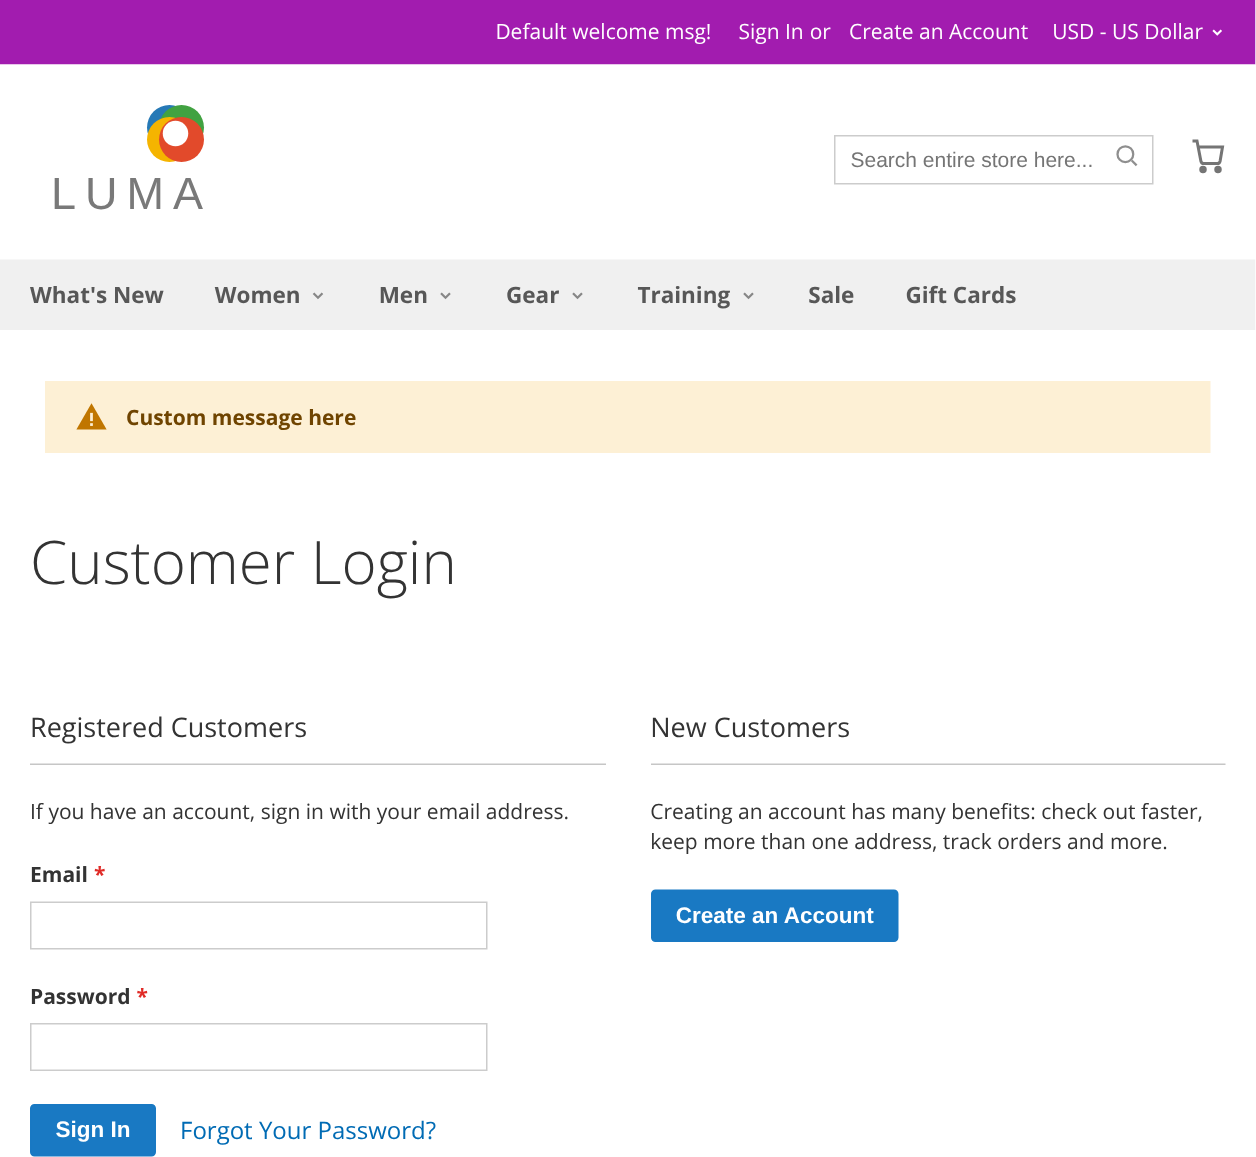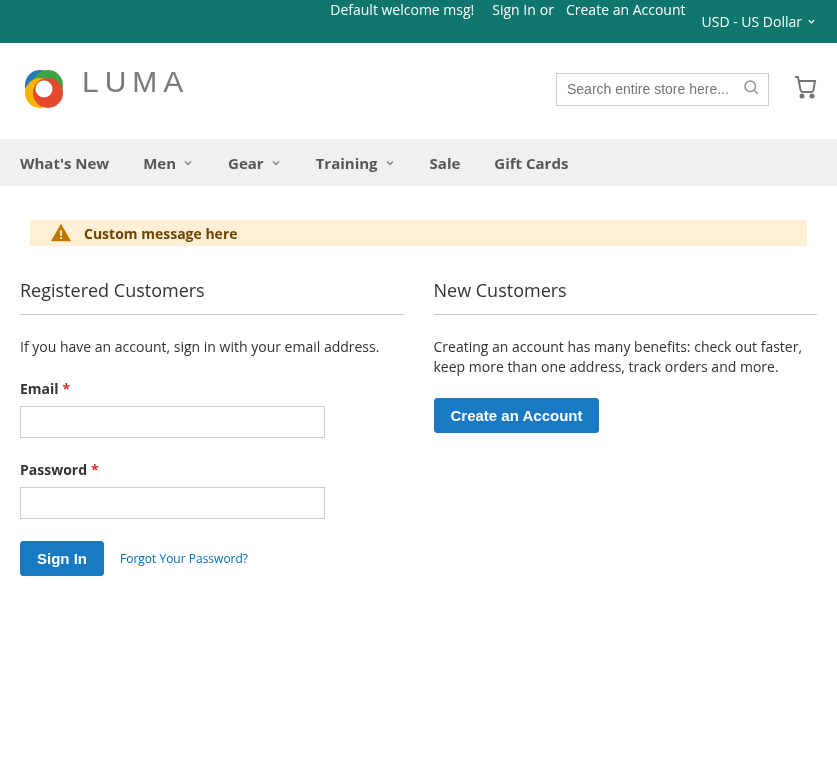--- a/index.html
+++ b/index.html
@@ -4,40 +4,41 @@
 <style>
   * { box-sizing: border-box; margin: 0; padding: 0; }
   body {
     font-family: "Open Sans", "Helvetica Neue", Helvetica, Arial, sans-serif;
     font-size: 14px;
     color: #333;
     background: #fff;
     width: 837px;
   }
   .topbar {
-    background: #0f766e;
+    background: #a21caf;
     color: #fff;
     height: 43px;
     display: flex;
+    align-items: center;
     justify-content: flex-end;
     padding: 0 20px;
     font-size: 14px;
   }
   .topbar span, .topbar a { color: #fff; margin-left: 8px; }
   .topbar a { text-decoration: none; cursor: pointer; }
   .topbar .or { margin: 0 4px; }
   .currency { display: flex; align-items: center; margin-left: 14px; cursor: pointer; }
   .header {
     display: flex;
     align-items: center;
     justify-content: space-between;
     padding: 22px 20px 26px 20px;
     background: #fff;
   }
-  .logo { display: flex; align-items: flex-start; cursor: pointer; }
+  .logo { display: flex; align-items: flex-end; cursor: pointer; flex-direction: column; }
   .logo-text {
     font-weight: 500;
     font-size: 30px;
     letter-spacing: 6px;
     color: #797979;
     margin-left: 14px;
     font-family: "Helvetica Neue", Arial, sans-serif;
   }
   .header-right { display: flex; align-items: center; }
   .search-box {
@@ -88,21 +89,21 @@
     cursor: pointer;
     height: 100%;
   }
   .nav-item .chev { margin-left: 6px; }
   .main { padding: 0 20px 40px 20px; }
   .notice {
     background: #fdf0d5;
     color: #6f4400;
     font-weight: 700;
     font-size: 14px;
-    padding: 2px 20px;
+    padding: 13px 20px;
     display: flex;
     align-items: center;
     margin: 34px 10px 0 10px;
   }
   .notice svg { margin-right: 12px; flex-shrink: 0; }
   h1.page-title {
     font-weight: 300;
     font-size: 40px;
     color: #333;
     margin: 44px 0 40px 0;
@@ -133,21 +134,21 @@
   .btn-primary {
     background: #1979c3;
     color: #fff;
     border: 1px solid #1979c3;
     font-weight: 600;
     font-size: 15px;
     padding: 8px 16px;
     border-radius: 3px;
     cursor: pointer;
   }
-  .link { color: #006bb4; font-size: 12px; cursor: pointer; text-decoration: none; }
+  .link { color: #006bb4; font-size: 16px; cursor: pointer; text-decoration: none; }
   .required-note { color: #e02b27; font-size: 13px; margin-top: 44px; }
 </style>
 </head>
 <body>
 
 <div class="topbar">
   <span>Default welcome msg!</span>
   <a style="margin-left:18px;">Sign In</a>
   <span class="or">or</span>
   <a>Create an Account</a>
@@ -188,20 +189,26 @@
         </svg>
     </span>
   </div>
 </div>
 
 <div class="nav">
   <div class="nav-item">
       <span>What's New</span>
     </div>
   <div class="nav-item">
+    <span>Women</span>
+    <svg class="chev" width="12" height="12" viewBox="0 0 24 24" fill="none" stroke="#888" stroke-width="3">
+        <polyline points="6 9 12 15 18 9"></polyline>
+      </svg>
+  </div>
+  <div class="nav-item">
     <span>Men</span>
     <svg class="chev" width="12" height="12" viewBox="0 0 24 24" fill="none" stroke="#888" stroke-width="3">
         <polyline points="6 9 12 15 18 9"></polyline>
       </svg>
   </div>
   <div class="nav-item">
     <span>Gear</span>
     <svg class="chev" width="12" height="12" viewBox="0 0 24 24" fill="none" stroke="#888" stroke-width="3">
         <polyline points="6 9 12 15 18 9"></polyline>
       </svg>
@@ -223,20 +230,21 @@
 <div class="main">
   <div class="notice">
     <svg width="22" height="22" viewBox="0 0 24 24">
         <path fill="#c07600" d="M12 2 1 21h22L12 2z"></path>
         <rect x="11" y="9" width="2" height="6" fill="#fdf0d5"></rect>
         <rect x="11" y="16.5" width="2" height="2" fill="#fdf0d5"></rect>
       </svg>
     <span>Custom message here</span>
   </div>
 
+  <h1 class="page-title">Customer Login</h1>
 
   <div class="cols">
     <div class="col">
       <div class="block-title">Registered Customers</div>
       <p class="note">If you have an account, sign in with your email address.</p>
 
       <div class="field">
         <label><span>Email</span><span class="req-star">*</span></label><br>
         <input type="text" style="">
       </div>

